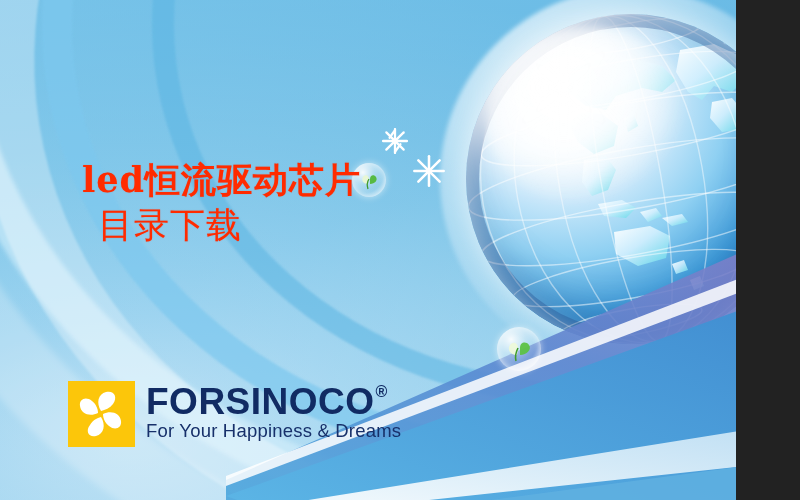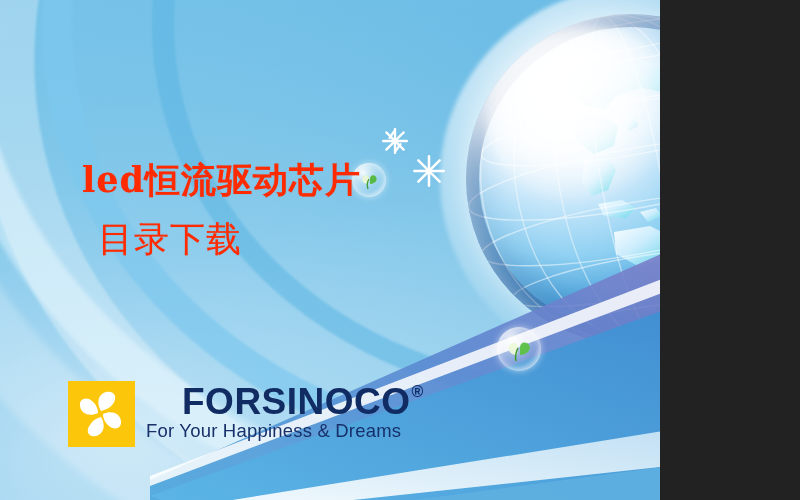--- a/index.html
+++ b/index.html
@@ -1,18 +1,18 @@
 <!DOCTYPE html>
 <html><head>
 <meta charset="utf-8">
 <style>
   html,body{margin:0;padding:0;background:#222;}
   #stage{
     position:relative;
-    width:660px;height:500px;
+    width:736px;height:500px;
     overflow:hidden;
     font-family:"Liberation Sans", sans-serif;
     background:#ffffff;
   }
 
   
   .bg-base{
     position:absolute;inset:0;
     background:
       radial-gradient(120% 95% at 18% 88%, #cfe9f8 0%, #a9d9f2 26%, #86c9ea 58%, #63b7e4 100%);
@@ -131,21 +131,21 @@
     z-index:8;
   }
   .headline .ln{
     display:block;
     font-size:35px;
     font-family:"DejaVu Serif", serif;
     white-space:nowrap;
     letter-spacing:1px;
   }
   .headline .ln1{font-weight:700;}
-  .headline .ln2{margin-left:16px;margin-top:14px;}
+  .headline .ln2{margin-left:16px;}
 
   
   .logo{
     position:absolute;left:68px;top:381px;
     display:flex;align-items:flex-start;gap:11px;z-index:9;
   }
   .logo-mark{
     width:67px;height:66px;background:#fcc60a;
     flex:0 0 auto;
     display:block;
@@ -153,21 +153,20 @@
   .logo-mark svg{display:block;width:100%;height:100%;}
   .logo-txt{display:flex;flex-direction:column;padding-top:2px;}
   .brand{
     display:flex;align-items:flex-start;
     color:#112b63;
     font-weight:700;
     font-size:37px;
     letter-spacing:.5px;
     line-height:1;
     font-family:"Liberation Sans", sans-serif;
-    margin-left:36px;
   }
   .brand .reg{font-size:16px;line-height:1;margin-top:1px;margin-left:1px;}
   .tagline{
     color:#17306a;
     font-size:18.5px;
     margin-top:0;
     letter-spacing:.2px;
     font-family:"Liberation Sans", sans-serif;
     white-space:nowrap;
   }

